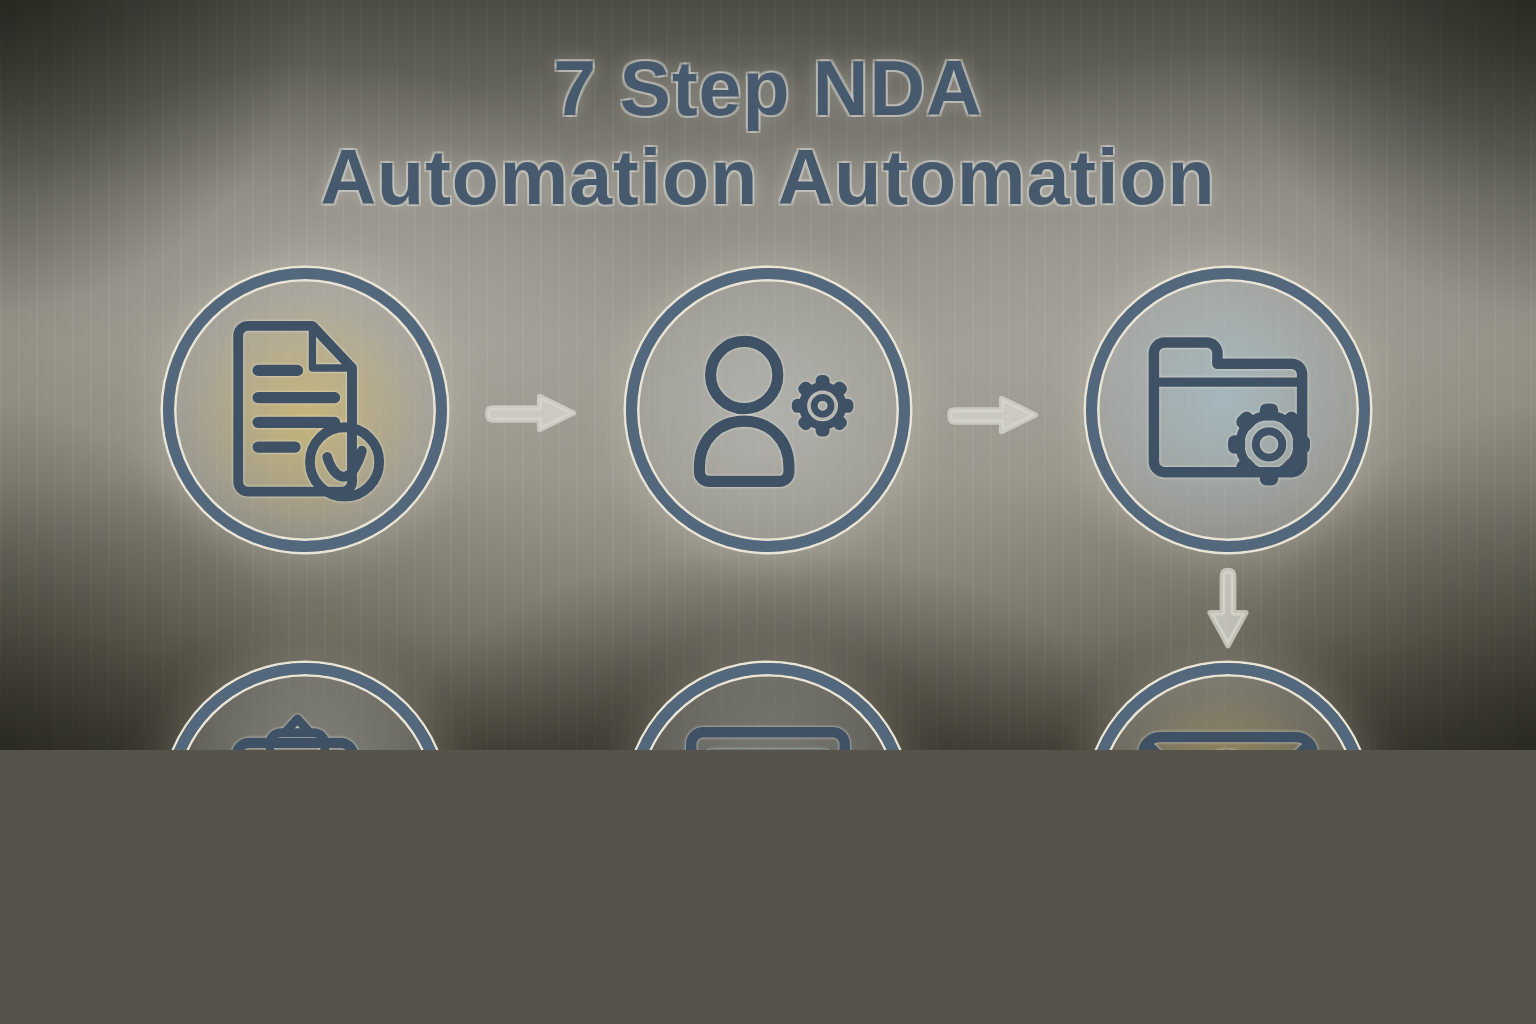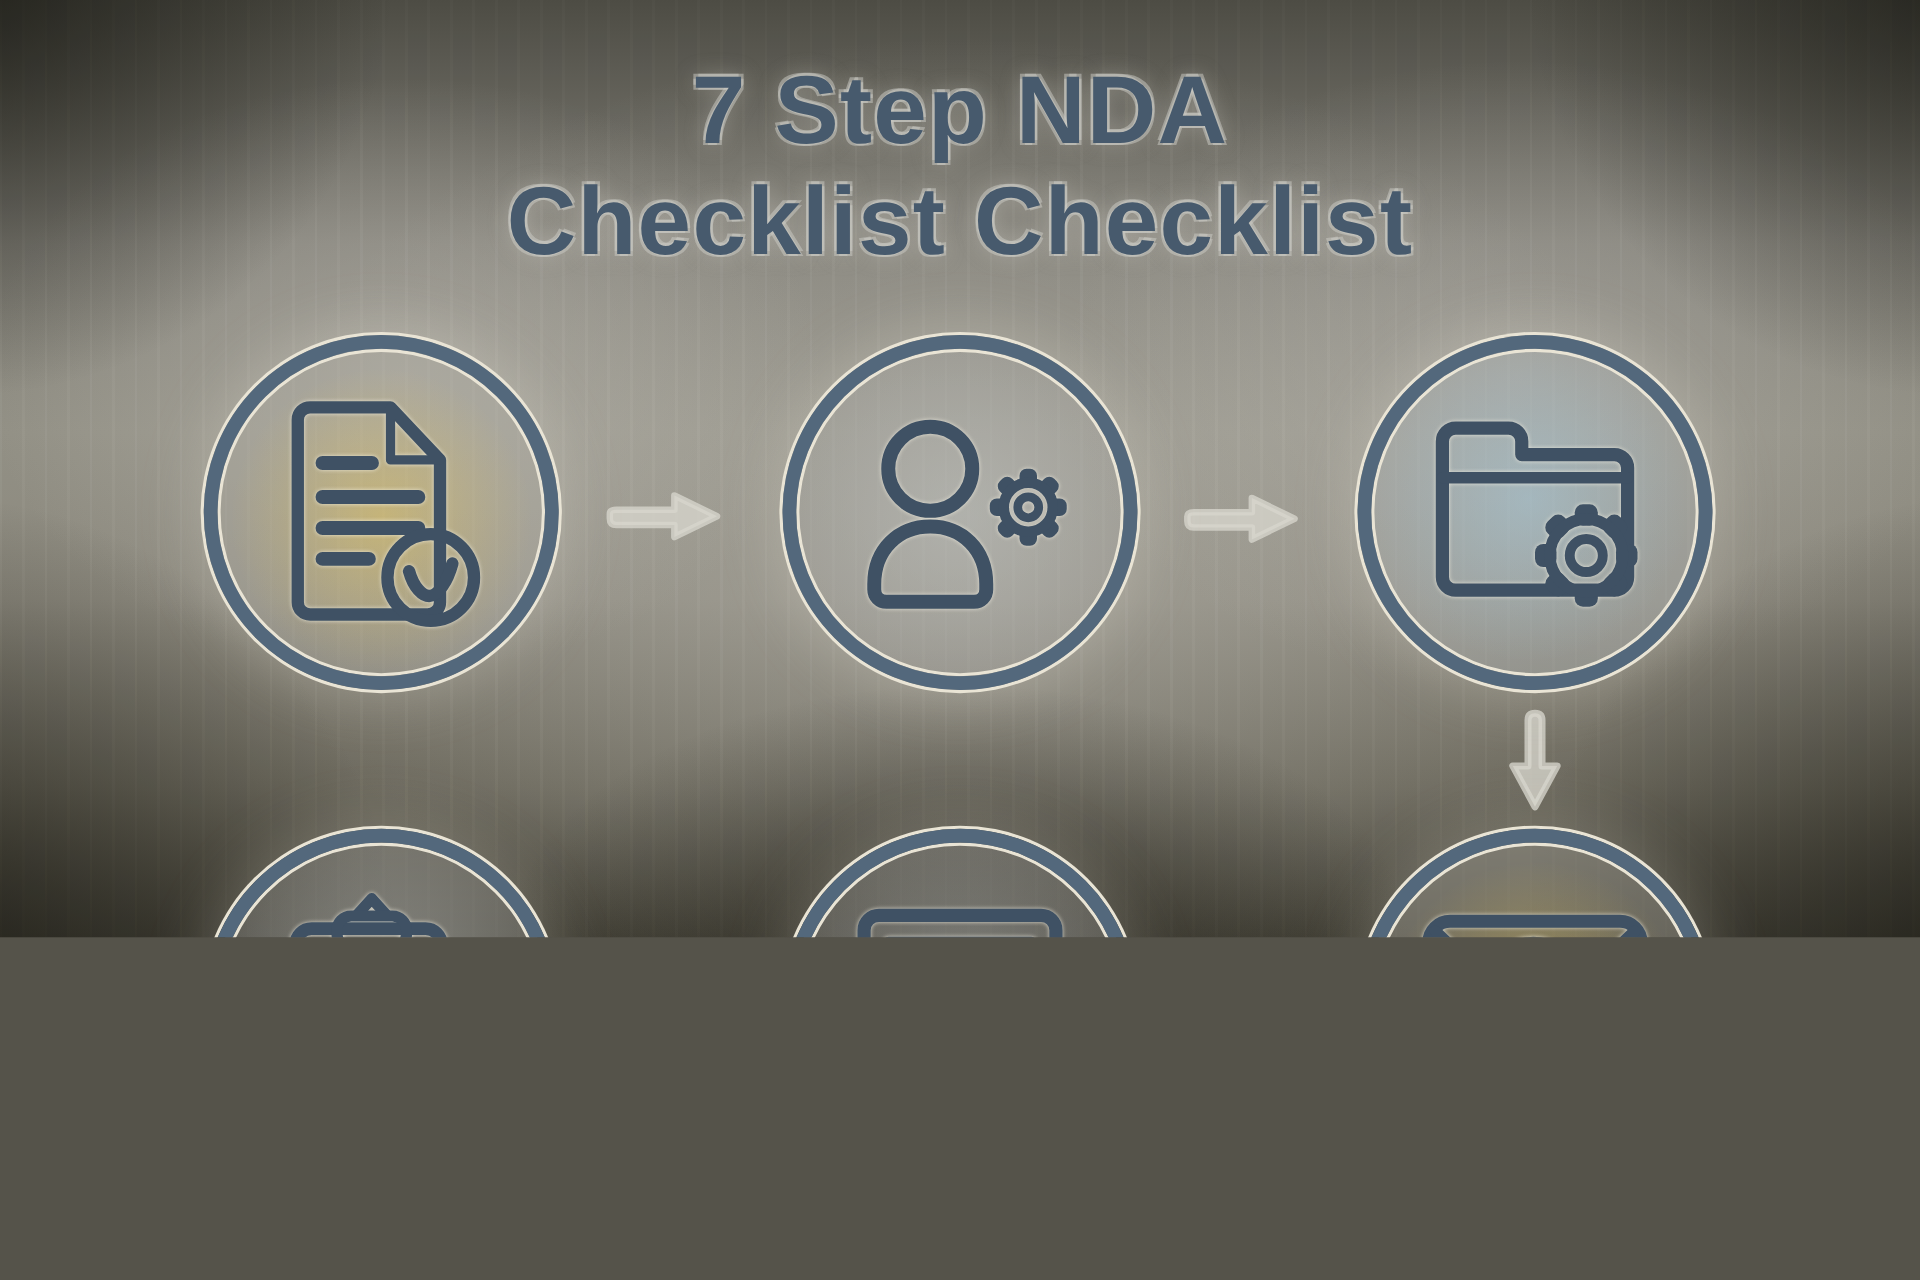--- a/index.html
+++ b/index.html
@@ -87,21 +87,21 @@
   
   .st{stroke:var(--slate,#3f5164);stroke-linecap:round;stroke-linejoin:round;fill:none;}
 </style>
 </head>
 <body>
 
 <div class="stage">
 
   <h1 class="title" style="margin:0;">
     <span class="line">7 Step NDA</span>
-    <span class="line">Checklist Checklist</span>
+    <span class="line">Automation Automation</span>
   </h1>
 
   <div class="step-circle glow-yellow" style="left:163px;top:268px;">
     <span>
       <svg width="178" height="188" viewBox="0 0 140 152">
         <path d="M24 8 h52 l32 34 v92 a8 8 0 0 1 -8 8 H24 a8 8 0 0 1 -8 -8 V16 a8 8 0 0 1 8 -8 Z" fill="var(--yellow,#f6cf4b)" class="st" stroke-width="8"></path>
         <path d="M76 8 L108 42 H76 Z" fill="var(--yellow,#f6cf4b)" class="st" stroke-width="6"></path>
         <path class="st" stroke-width="9" d="M32 44 H64"></path>
         <path class="st" stroke-width="9" d="M32 66 H94"></path>
         <path class="st" stroke-width="9" d="M32 86 H94"></path>

